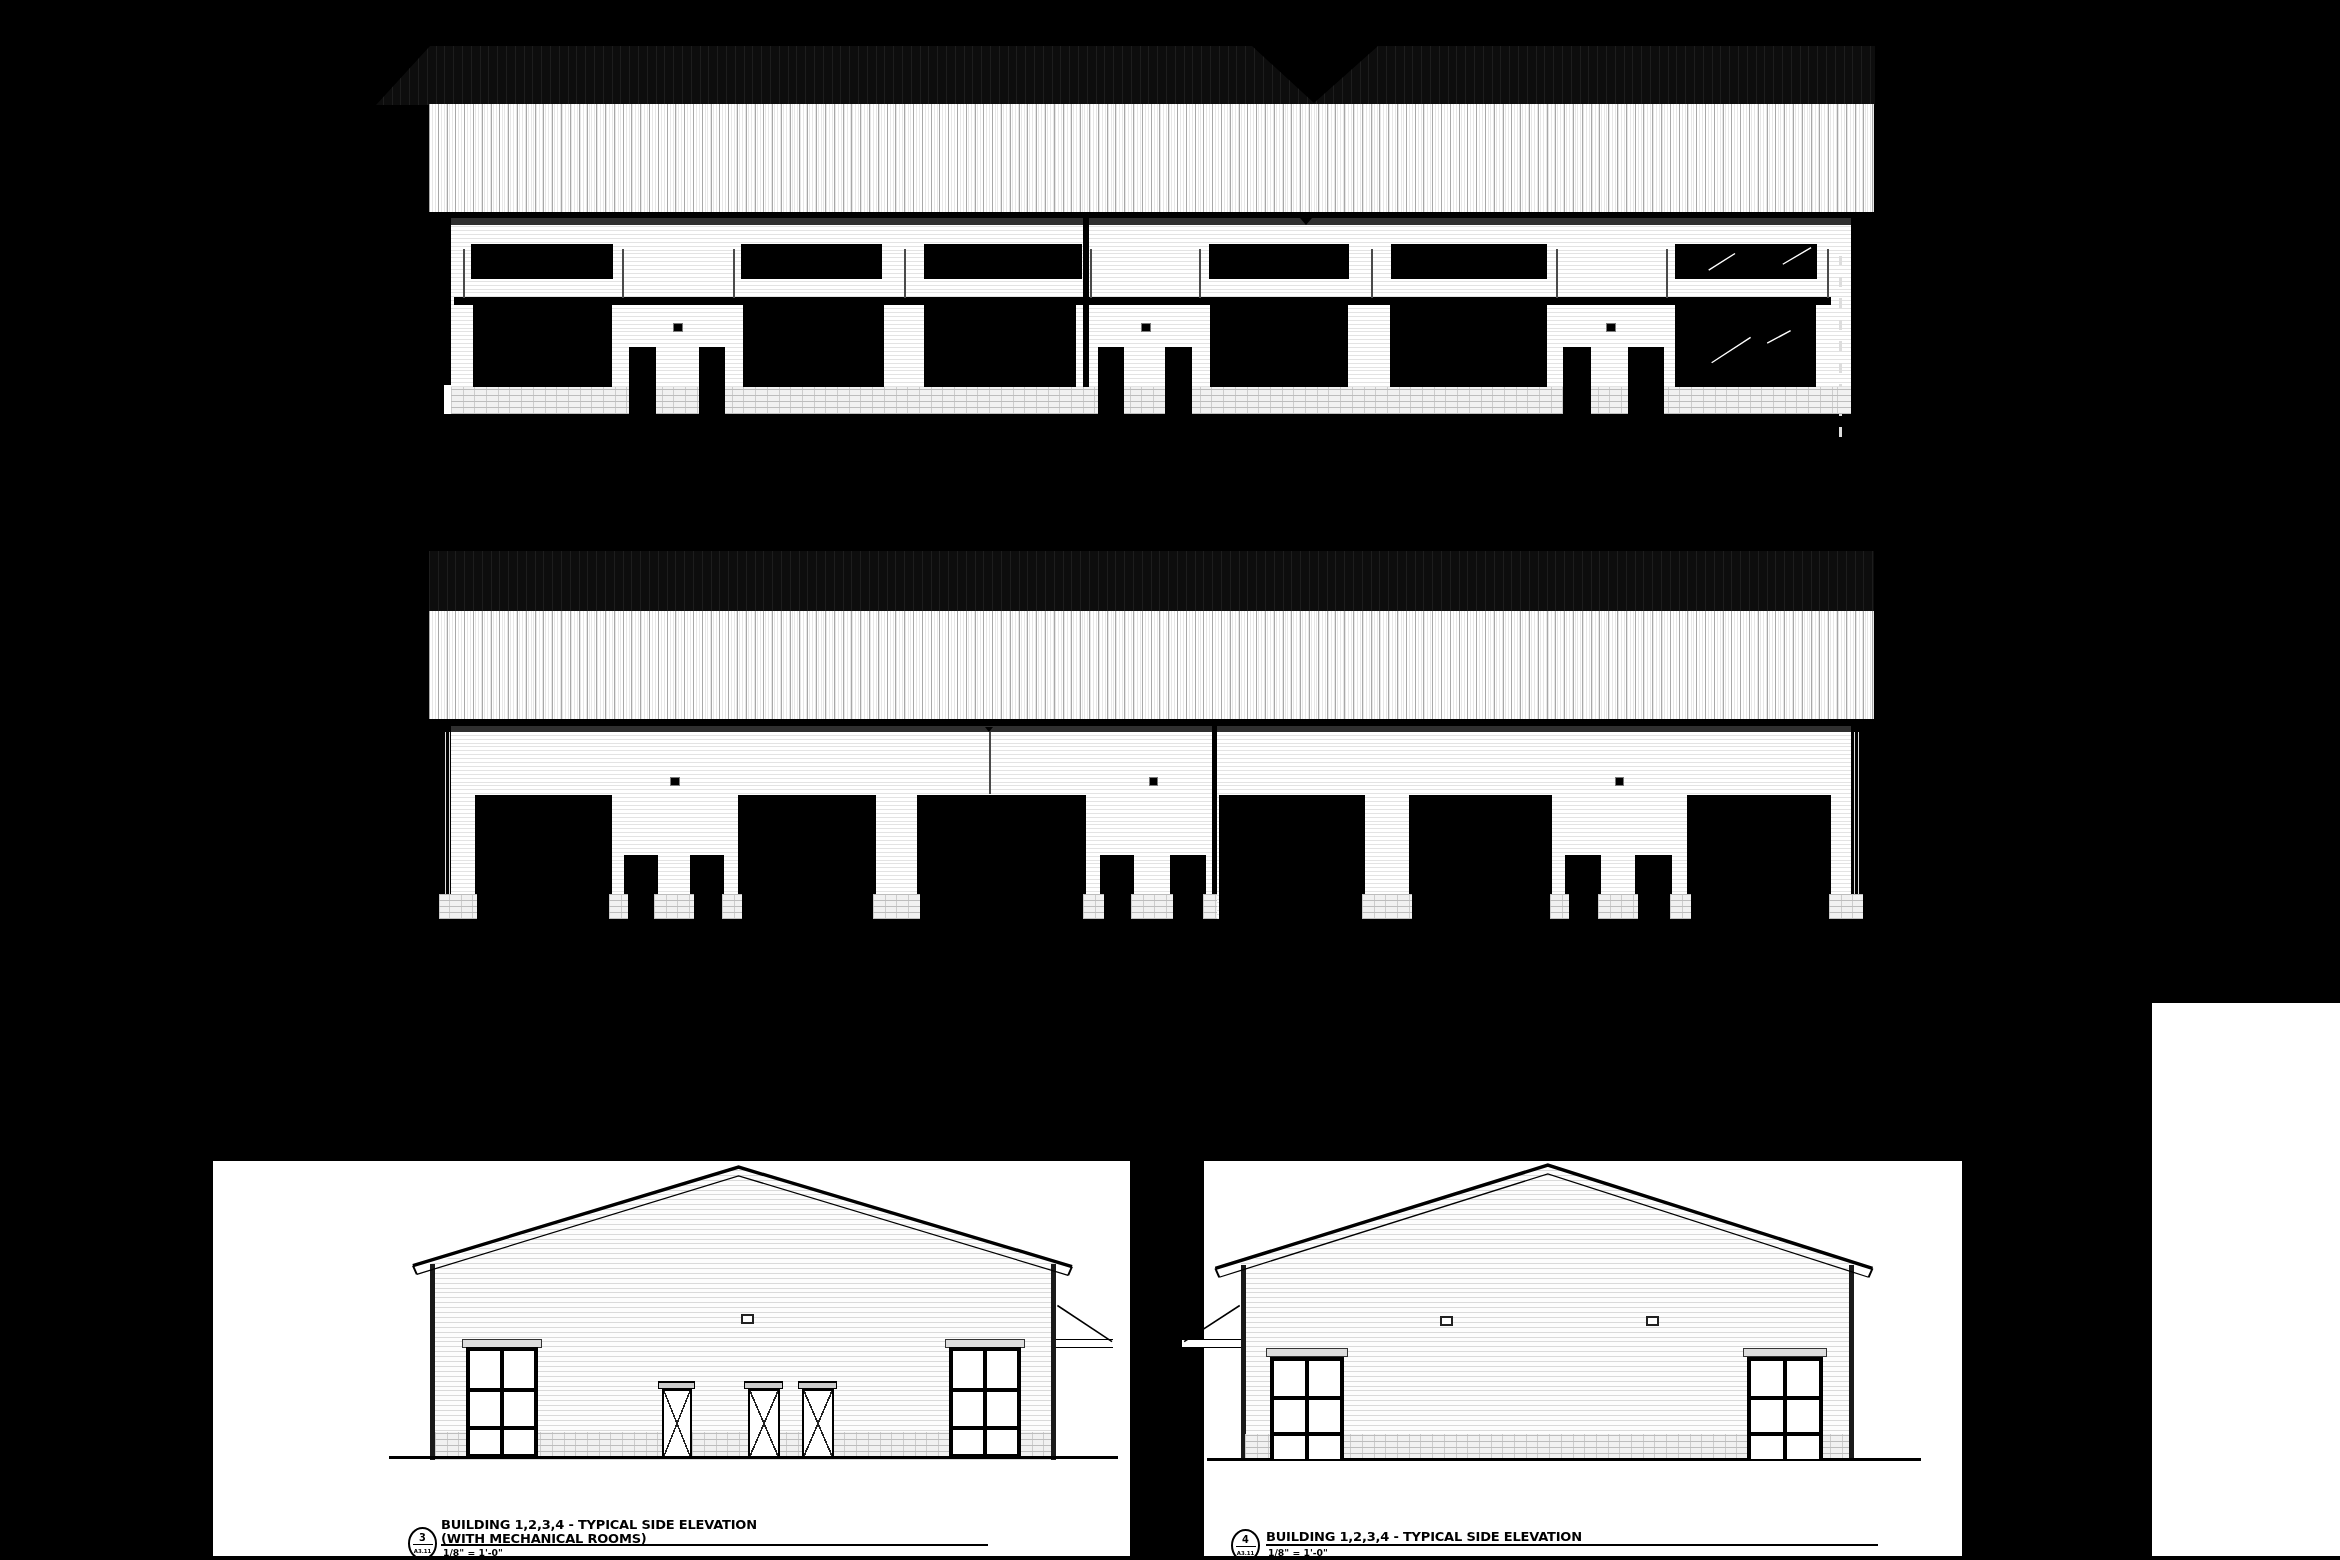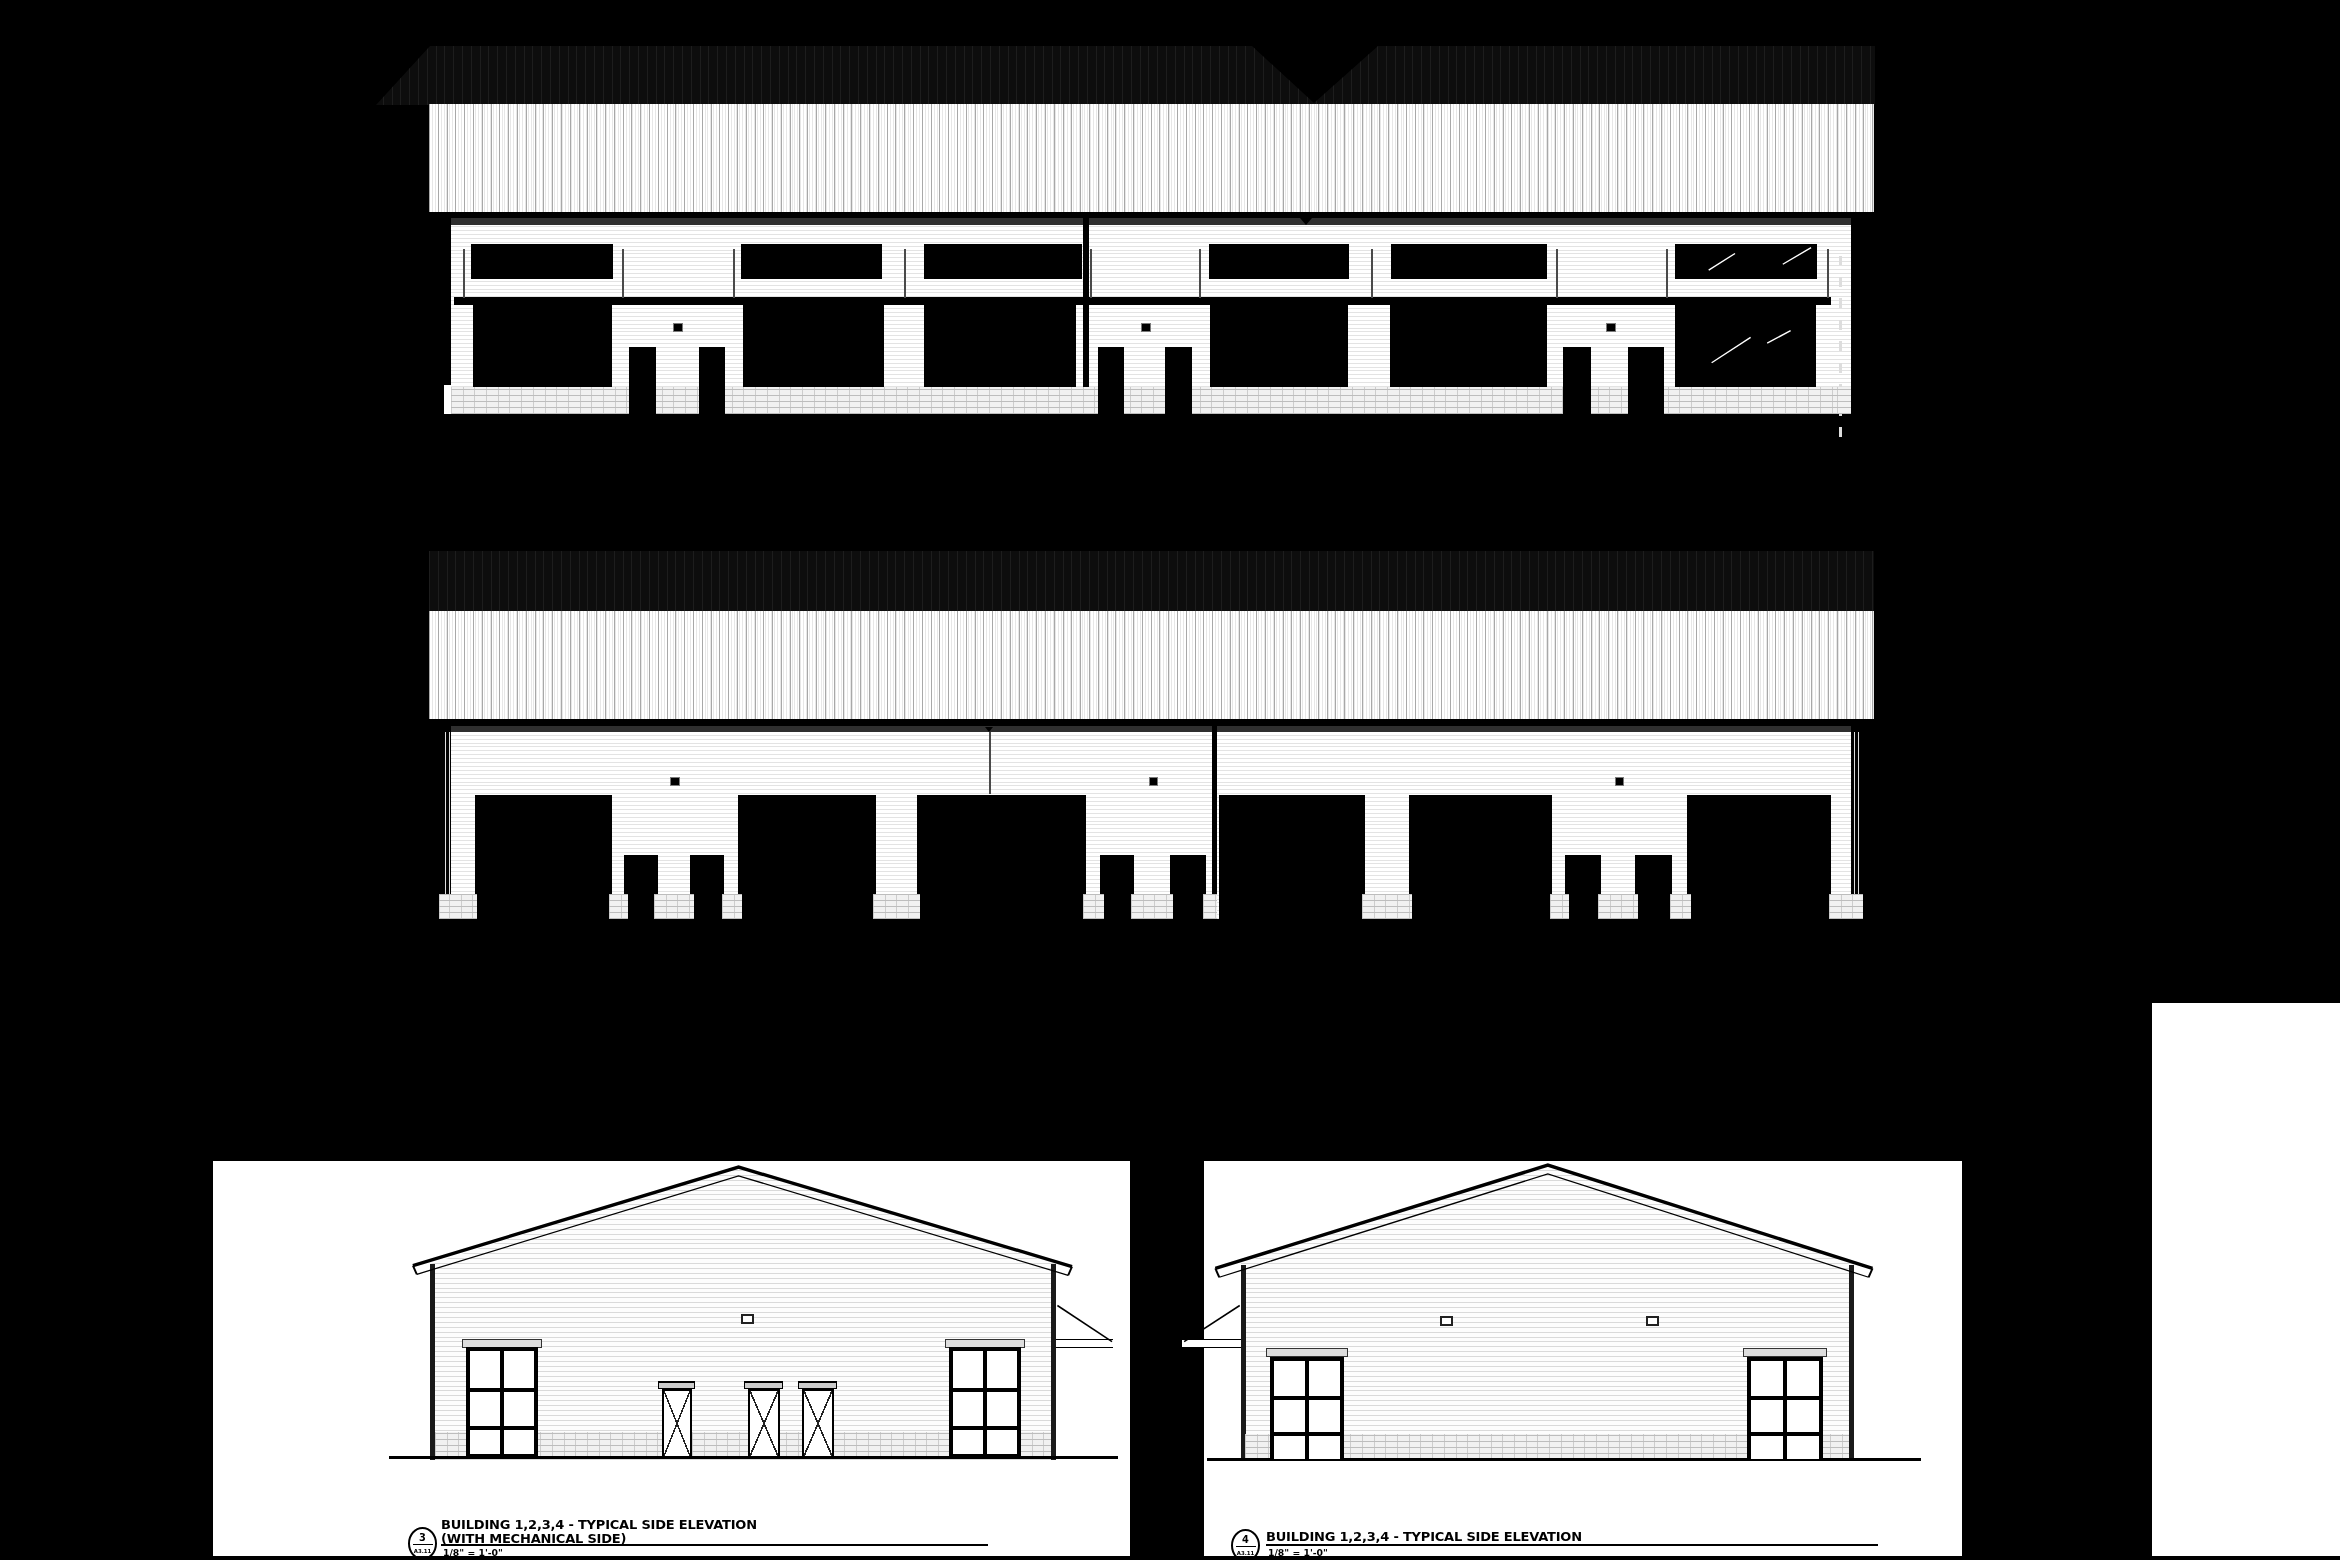--- a/index.html
+++ b/index.html
@@ -227,21 +227,21 @@
       <path d="M 1755,372 L 1795,346"></path>
       <path d="M 1812,352 L 1836,339"></path>
     </g>
   </svg>
 
   <div class="tag" style="left:408px;top:1527px;width:25px;height:29px;">
     <div class="tag-num">3</div>
     <div class="tag-sheet">A3.11</div>
   </div>
   <div class="title-txt" style="left:441px;top:1517px;">BUILDING 1,2,3,4 - TYPICAL SIDE ELEVATION</div>
-  <div class="title-txt" style="left:441px;top:1531px;">(WITH MECHANICAL SIDE)</div>
+  <div class="title-txt" style="left:441px;top:1531px;">(WITH MECHANICAL ROOMS)</div>
   <div class="underline" style="left:441px;top:1544px;width:547px;"></div>
   <div class="scale-txt" style="left:443px;top:1547px;">1/8" = 1'-0"</div>
 
   <div class="tag" style="left:1231px;top:1529px;width:25px;height:29px;">
     <div class="tag-num">4</div>
     <div class="tag-sheet">A3.11</div>
   </div>
   <div class="title-txt" style="left:1266px;top:1529px;">BUILDING 1,2,3,4 - TYPICAL SIDE ELEVATION</div>
   <div class="underline" style="left:1266px;top:1544px;width:612px;"></div>
   <div class="scale-txt" style="left:1268px;top:1547px;">1/8" = 1'-0"</div>

